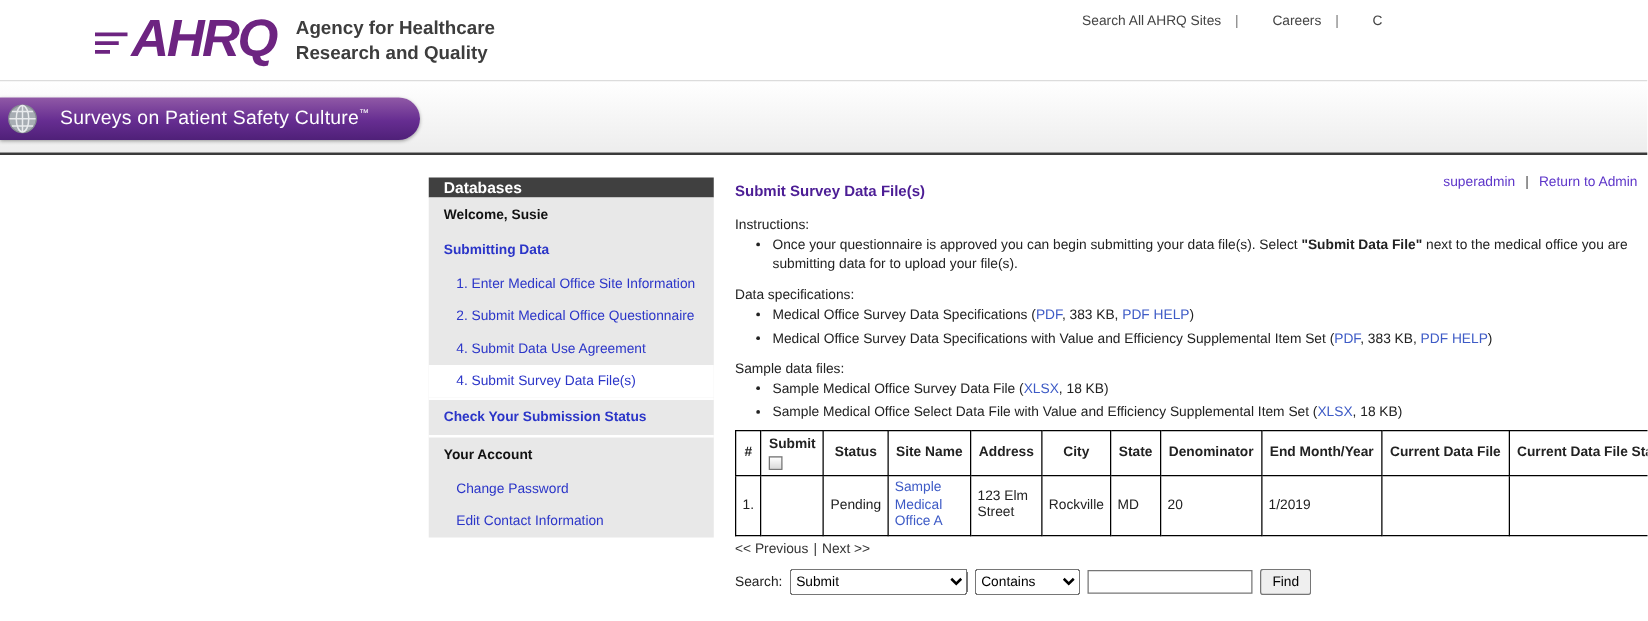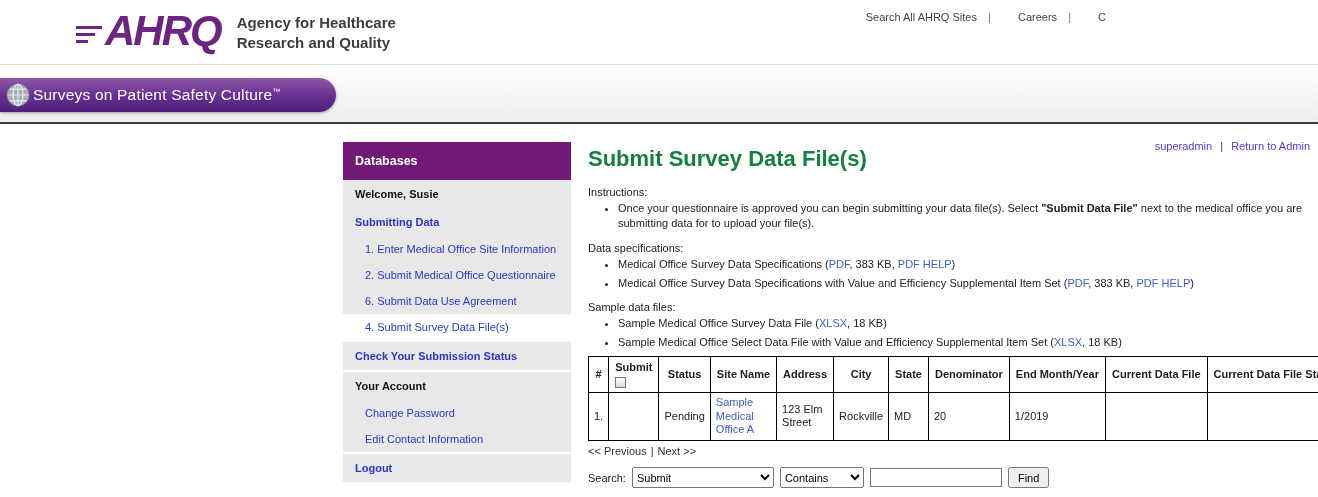--- a/index.html
+++ b/index.html
@@ -31,42 +31,42 @@
     border-top:1px solid #dcdcdc; border-bottom:2px solid #3a3a3a;
   }
   .banner-pill {
     position:absolute; left:0; top:13px; height:34px; width:336px;
     border-radius:0 17px 17px 0;
     background:linear-gradient(180deg,#9059a6 0%, #662d91 55%, #4f2078 100%);
     display:flex; align-items:center; color:#fff;
     box-shadow:0 1px 3px rgba(0,0,0,.35);
   }
   .globe { margin-left:5px; flex:0 0 auto; display:block; }
-  .banner-title { margin-left:2px; font-size:15.5px; letter-spacing:.2px; white-space:nowrap; }
+  .banner-title { margin-left:17px; font-size:15.5px; letter-spacing:.2px; white-space:nowrap; }
   .banner-tm { font-size:8px; vertical-align:super; }
 
   
   .admin-links { position:absolute; top:140px; right:8px; font-size:11px; }
   .admin-links a { color:#5d35c9;text-align:center; }
   .admin-links .sep { margin:0 5px; color:#444; }
 
   
   .sidebar { position:absolute; left:343px; top:142px; width:228px; font-size:11px; }
-  .sidebar-header { background:#701a75; color:#fff; font-weight:bold; font-size:12.5px; padding:12px 12px; }
+  .sidebar-header { background:#404040; color:#fff; font-weight:bold; font-size:12.5px; padding:1px 12px; }
   .sidebar-body { background:#e8e8e8; }
   .s-item { display:block; padding:8px 12px; color:#2b35c8; }
   .s-item.text { color:#111; font-weight:bold; }
   .s-item.bold { font-weight:bold; }
   .s-item.num { padding:7px 12px 7px 22px; }
   .s-item.active { background:#fff; }
   .s-sep { border-top:2px solid #fff; }
 
   
   .main { position:absolute; left:588px; top:144px; width:724px; font-size:11px; color:#222; }
-  .main h1 { margin:2px 0 14px 0; font-size:22px; color:#15803d; }
+  .main h1 { margin:2px 0 14px 0; font-size:12px; color:#4c1d95; }
   .section-label { margin:11px 0 2px 0; }
   .main ul { margin:3px 0 6px 0; padding-left:30px; }
   .main li { margin-bottom:4px; line-height:1.35; }
   .clink { color:#3e5bc6; }
   .pagination { margin:16px 0 4px 0; color:#333; }
   .pagination .pg { color:#333; }
   .pagination .sep { margin:0 4px; }
   .records-value { font-weight:bold; }
 
   
@@ -132,27 +132,26 @@
   <a>Return to Admin</a>
 </div>
 
 <div class="sidebar">
   <div class="sidebar-header">Databases</div>
   <div class="sidebar-body">
     <span class="s-item text">Welcome, Susie</span>
     <a class="s-item bold">Submitting Data</a>
     <a class="s-item num">1. Enter Medical Office Site Information</a>
     <a class="s-item num">2. Submit Medical Office Questionnaire</a>
-    <a class="s-item num">6. Submit Data Use Agreement</a>
+    <a class="s-item num">4. Submit Data Use Agreement</a>
     <a class="s-item num active">4. Submit Survey Data File(s)</a>
     <a class="s-item bold s-sep">Check Your Submission Status</a>
     <span class="s-item text s-sep">Your Account</span>
     <a class="s-item num">Change Password</a>
     <a class="s-item num">Edit Contact Information</a>
-    <a class="s-item bold s-sep">Logout</a>
   </div>
 </div>
 
 <div class="main">
   <h1>Submit Survey Data File(s)</h1>
 
   <div class="section-label">Instructions:</div>
   <ul>
     <li>
       <span>Once your questionnaire is approved you can begin submitting your data file(s). Select </span><b>"Submit Data File"</b><span> next to the medical office you are submitting data for to upload your file(s).</span>

